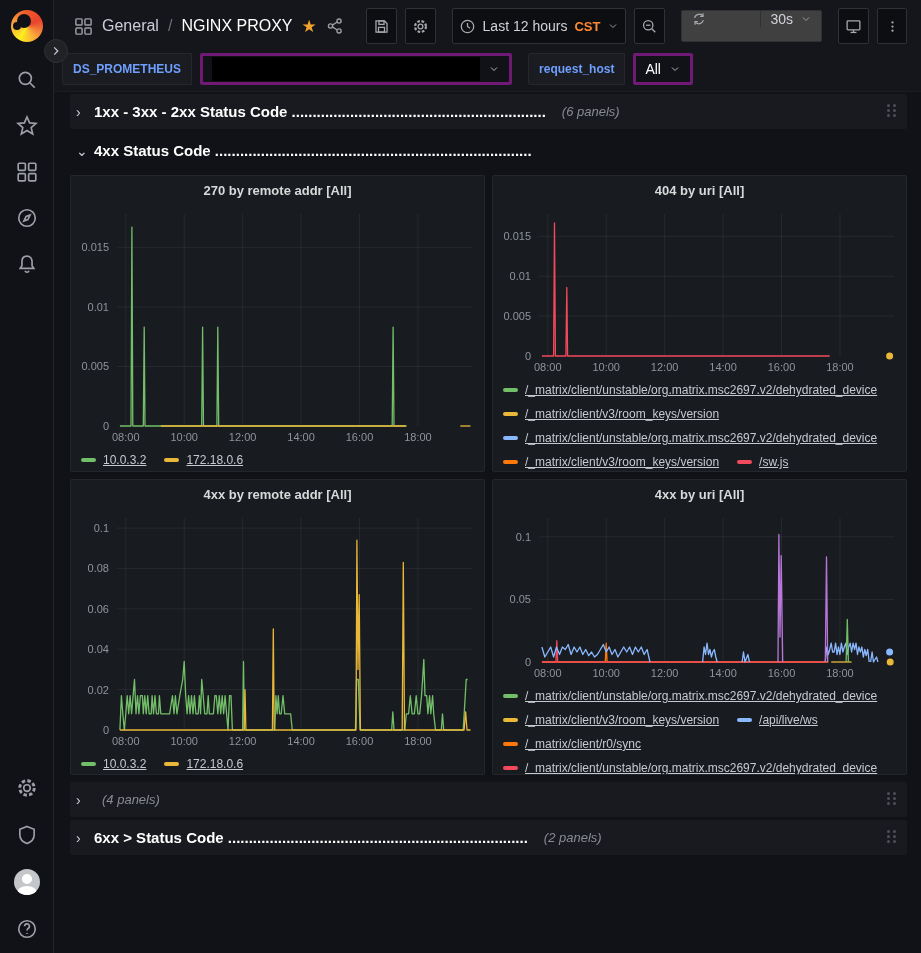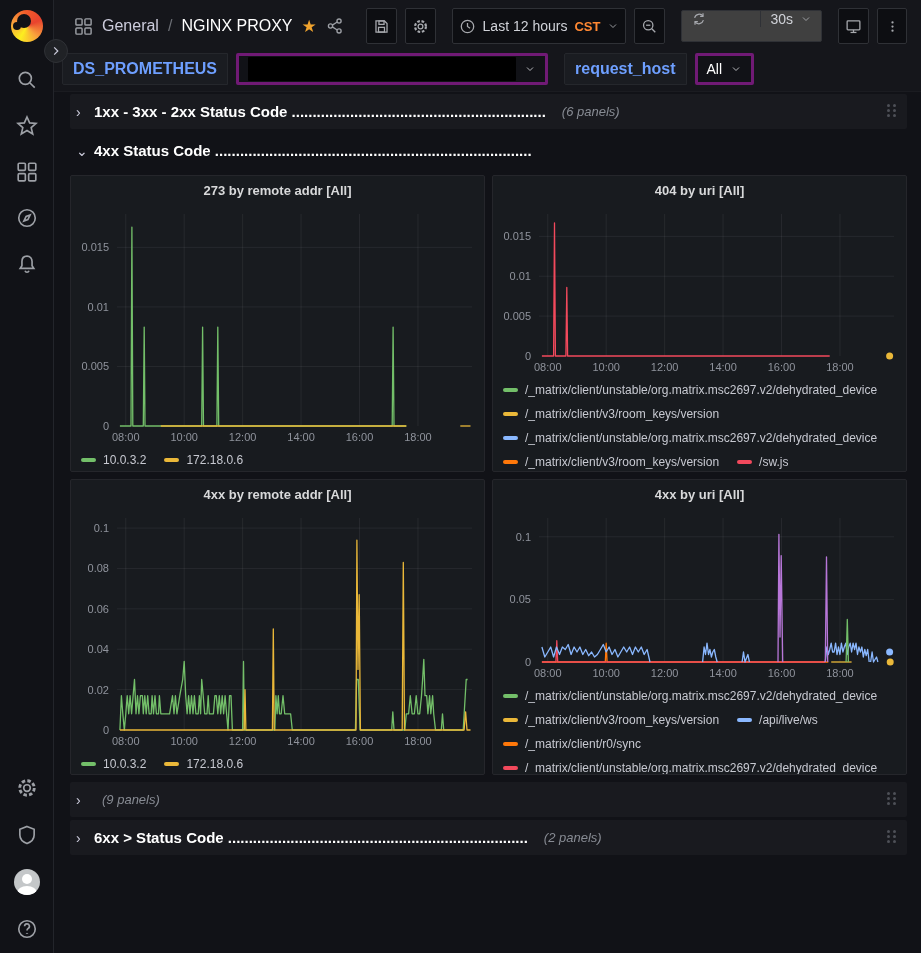--- a/index.html
+++ b/index.html
@@ -58,21 +58,21 @@
   .tb-group .seg + .seg { border-left:1px solid #2F3136; }
   .tb-group svg { stroke:#A7A9AE; fill:none; stroke-width:1.5; }
   .time-label { font-size:14px; color:#D0D2D8; white-space:nowrap; }
   .tz-badge { font-size:13px; font-weight:bold; color:#FF8833; }
   .gap-l { margin-left:8px; }
 
   .submenu { height:40px; flex:none; background:#15161B; display:flex;
     align-items:center; gap:8px; padding:0 8px 6px; border-bottom:1px solid #1B1C21; }
   .var-label { height:32px; display:flex; align-items:center; padding:0 10px;
     background:#1A1C21; border:1px solid #25272C; border-radius:2px 0 0 2px;
-    color:#6E9FFF; font-size:16px; font-weight:bold; white-space:nowrap; }
+    color:#6E9FFF; font-size:12px; font-weight:bold; white-space:nowrap; }
   .var-select { height:32px; display:flex; align-items:center; gap:8px;
     padding:0 9px; background:#111217; border:3px solid #701a75; border-radius:2px;
     cursor:pointer; }
   .var-select svg { stroke:#C6C8CD; fill:none; stroke-width:1.5; }
   .redacted { width:268px; height:24px; background:#000; border-radius:1px; }
   .var-value { font-size:14px; color:#FFFFFF; }
   .var-pair { display:flex; }
 
   
   .dashboard { flex:1; overflow:hidden; background:#111217; padding:2px 14px 0 16px; }
@@ -95,21 +95,21 @@
   .panel.h1 { height:297px; } .panel.h2 { height:296px; }
   .panel-title { height:30px; line-height:30px; text-align:center; font-size:13px;
     font-weight:bold; color:#D8D9DA; flex:none; cursor:pointer; white-space:nowrap;
     overflow:hidden; }
   svg.chart { width:100%; flex:none; display:block; }
   .c240 { height:240px; } .c170 { height:170px; } .c172 { height:172px; }
   .legend { flex:1; overflow:hidden; padding:2px 10px 0; }
   .legend-row { display:flex; gap:18px; height:24px; align-items:center;
     white-space:nowrap; overflow:hidden; }
   .legend-item { display:flex; align-items:center; gap:7px; cursor:pointer;
-    font-size:12px; color:#C7C9D1; flex:none; }
+    font-size:12px; color:#C7C9D1; flex:none;text-decoration:underline; }
   .legend-item i { width:15px; height:4px; border-radius:2px; flex:none; }
 </style>
 </head>
 <body>
 
 <div class="app">
 
   <aside class="sidebar">
     <div class="logo"></div>
     <div class="expand-btn">
@@ -302,21 +302,21 @@
           </span>
       </div>
 
       <div class="row-header expanded">
         <span class="chev">⌄</span>
         <span class="row-title">4xx Status Code ............................................................................</span>
       </div>
 
       <div class="panel-grid">
         <div class="panel h1">
-          <div class="panel-title">273 by remote addr [All]</div>
+          <div class="panel-title">270 by remote addr [All]</div>
           <svg class="chart c240" viewBox="0 0 413 240">
               <text x="38" y="224" text-anchor="end" fill="#8F939C" font-size="11">0</text>
               <line x1="46" x2="401" y1="160.4494382022472" y2="160.4494382022472" stroke="rgba(204,204,220,0.08)"></line>
               <text x="38" y="164.4494382022472" text-anchor="end" fill="#8F939C" font-size="11">0.005</text>
               <line x1="46" x2="401" y1="100.89887640449437" y2="100.89887640449437" stroke="rgba(204,204,220,0.08)"></line>
               <text x="38" y="104.89887640449437" text-anchor="end" fill="#8F939C" font-size="11">0.01</text>
               <line x1="46" x2="401" y1="41.34831460674158" y2="41.34831460674158" stroke="rgba(204,204,220,0.08)"></line>
               <text x="38" y="45.34831460674158" text-anchor="end" fill="#8F939C" font-size="11">0.015</text>
               <line x1="54.76543209876542" x2="54.76543209876542" y1="8" y2="220" stroke="rgba(204,204,220,0.08)"></line>
               <text x="54.76543209876542" y="235" text-anchor="middle" fill="#8F939C" font-size="11">08:00</text>
@@ -510,21 +510,21 @@
                   <i style="background: rgb(242, 73, 92);"></i>
                   <span>/_matrix/client/unstable/org.matrix.msc2697.v2/dehydrated_device</span>
                 </span>
               </div>
             </div>
         </div>
       </div>
 
       <div class="row-header collapsed">
         <span class="chev">›</span>
-        <span class="row-count">(9 panels)</span>
+        <span class="row-count">(4 panels)</span>
         <span class="drag-handle">
             <i></i>
             <i></i>
             <i></i>
             <i></i>
             <i></i>
             <i></i>
           </span>
       </div>
 

